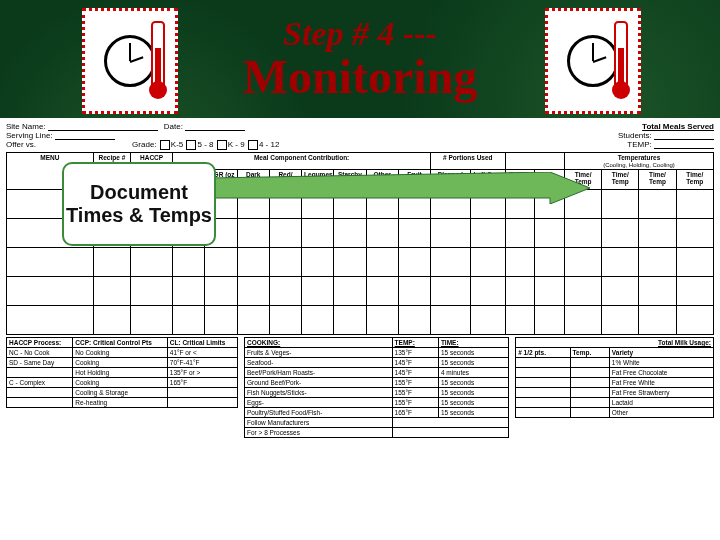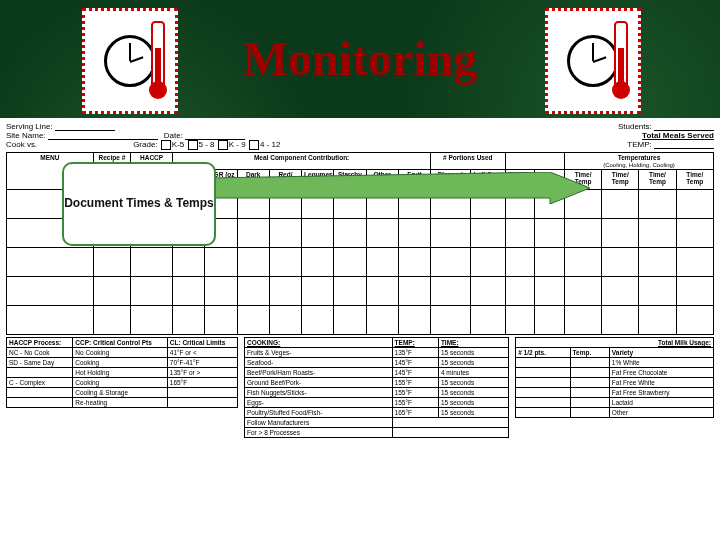--- a/index.html
+++ b/index.html
@@ -72,21 +72,21 @@
   .callout {
     position:absolute;
     left:62px; top:162px;
     width:150px; height:80px;
     background:#fff;
     border:2px solid #3b8a3b;
     border-radius:10px;
     display:flex; align-items:center; justify-content:center;
     text-align:center;
     font-family: Verdana, Arial, sans-serif;
-    font-weight:bold; font-size:12px; color:#111;
+    font-weight:bold; font-size:20px; color:#111;
     line-height:1.15;
     z-index:5;
   }
   .arrow {
     position:absolute;
     left:210px; top:172px;
     width:380px; height:32px;
     z-index:4;
   }
   .sig { position:absolute; right:16px; bottom:4px; font-size:9px; font-weight:bold;}
@@ -105,37 +105,38 @@
 </div>
 <div class="stamp right">
   <div class="clock"></div>
   <div class="therm">
       <div class="fill"></div>
     </div>
 </div>
 
 <div class="title-wrap">
   <div class="title">
+    <div class="line1">Step # 4 ---</div>
     <div class="line2">Monitoring</div>
   </div>
 </div>
 
 <div class="form-sheet">
 
-  <div class="hdr-row">
-    <span class="field"><span>Serving Line:</span> <span class="uline sm"></span></span>
-    <span class="rt"><span>Students:</span> <span class="uline sm"></span></span>
-  </div>
   <div class="hdr-row">
     <span class="field"><span>Site Name:</span> <span class="uline"></span></span>
     <span class="field"><span>Date:</span> <span class="uline sm"></span></span>
     <span class="rt bold" style="text-decoration:underline;">Total Meals Served</span>
   </div>
   <div class="hdr-row">
-    <span class="field">Cook vs.</span>
+    <span class="field"><span>Serving Line:</span> <span class="uline sm"></span></span>
+    <span class="rt"><span>Students:</span> <span class="uline sm"></span></span>
+  </div>
+  <div class="hdr-row">
+    <span class="field">Offer vs.</span>
     <span class="field" style="margin-left:90px">
       <span>Grade:</span>
       <span class="chk"></span><span>K-5</span>
       <span class="chk"></span><span>5 - 8</span>
       <span class="chk"></span><span>K - 9</span>
       <span class="chk"></span><span>4 - 12</span>
     </span>
     <span class="rt"><span>TEMP:</span> <span class="uline sm"></span></span>
   </div>
 

